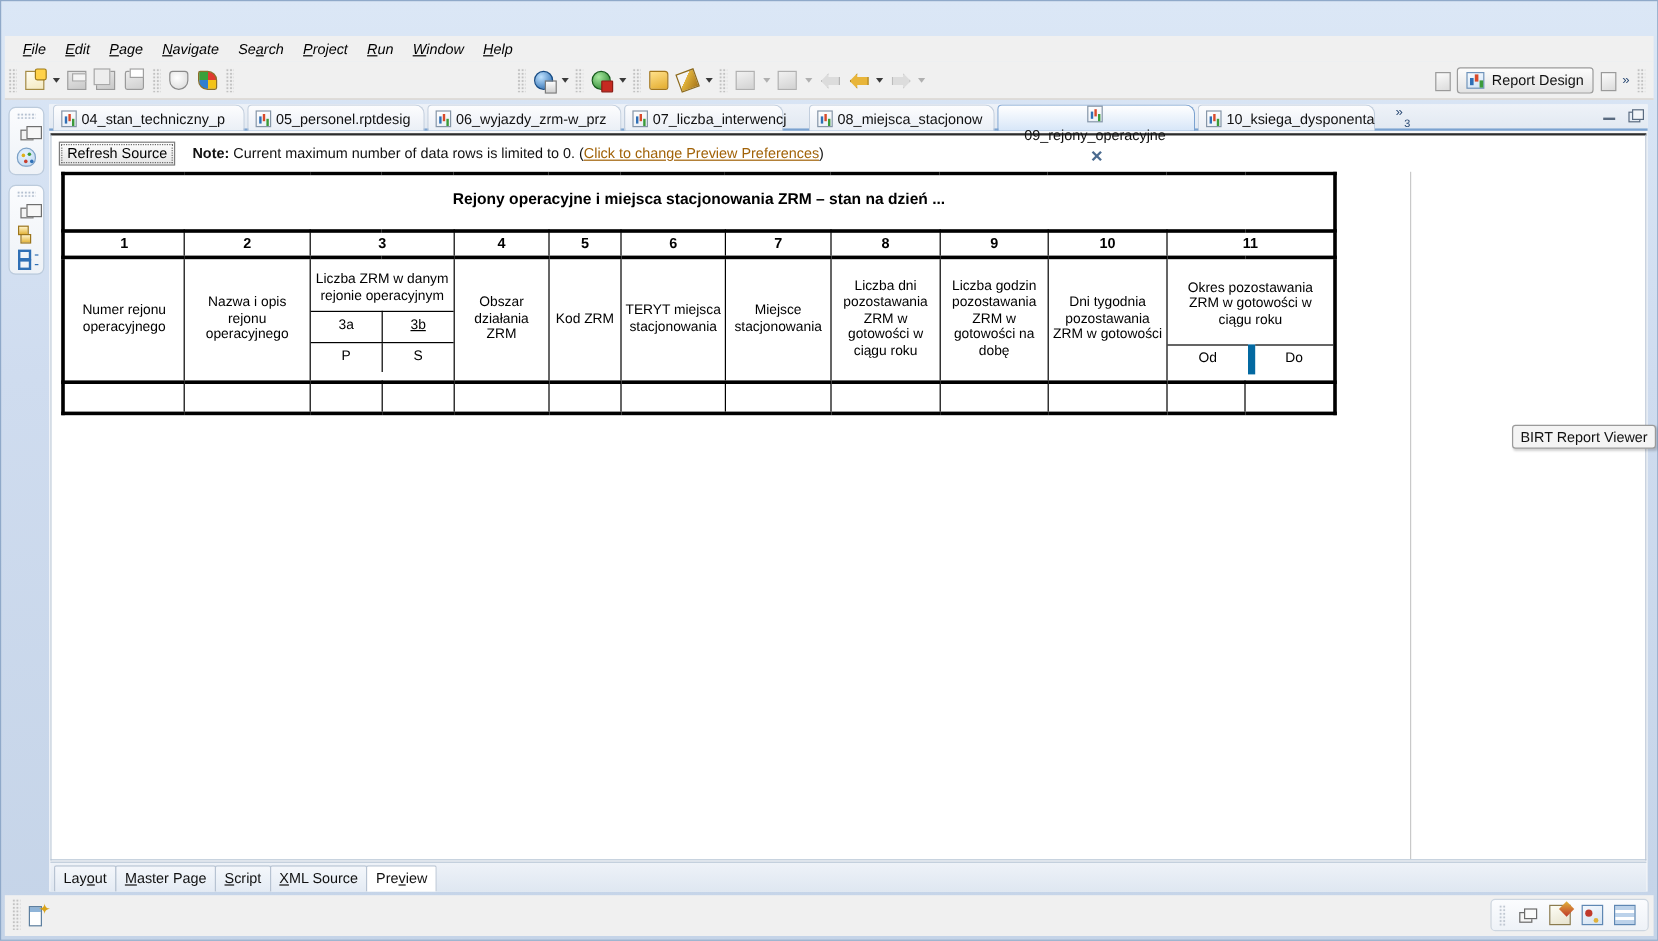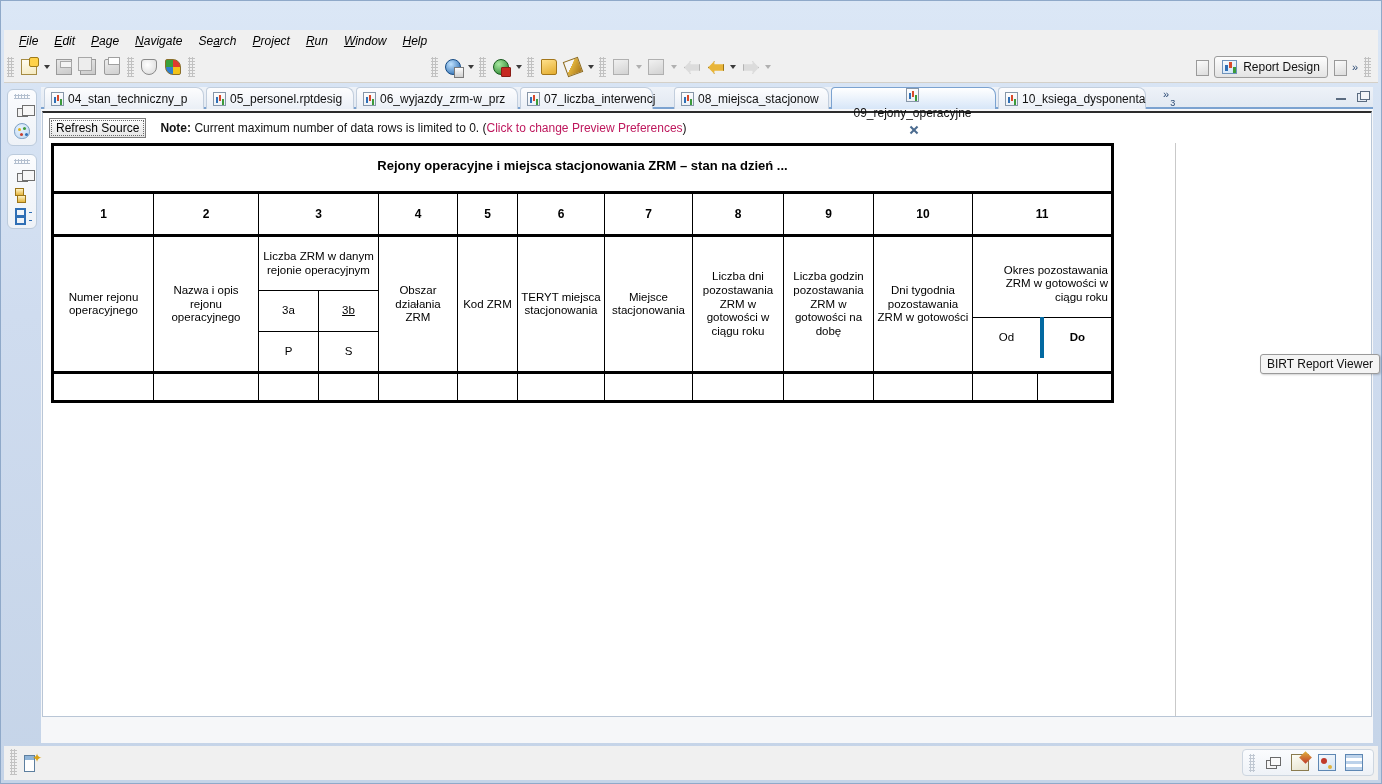--- a/index.html
+++ b/index.html
@@ -284,21 +284,21 @@
   #refresh-btn {
     font-size: 12px; padding: 2px 6px;
     border: 1px solid #7c7c7c; background: linear-gradient(180deg,#fdfdfd,#e6e6e6);
     outline: 1px dotted #6a6a6a; outline-offset: -3px;
     color: #000; cursor: pointer;
   }
   #note {
     font-size: 12px; color: #111;
   }
   #note b { font-weight: bold; }
-  #note a { color: #be185d; cursor: pointer; }
+  #note a { color: #a16207; text-decoration: underline; cursor: pointer; }
 
   #page-area {
     position: absolute; left: 0; top: 30px; right: 0; bottom: 0;
     background: #ffffff; overflow: hidden;
   }
   #page-boundary {
     position: absolute; left: 8px; top: 0; width: 1125px; bottom: 0;
     border-right: 1px solid #c9c9c9;
   }
 
@@ -306,21 +306,21 @@
   #report {
     position: absolute; left: 8px; top: 0px;
     width: 1063px;
     border-collapse: collapse;
     font-size: 11.5px; color: #000;
     background: #fff;
   }
   #report td {
     border: 1px solid #000;
     text-align: center; vertical-align: middle;
-    padding: 13px 3px;
+    padding: 2px 3px;
     line-height: 1.18;
   }
   #report .title-cell {
     font-weight: bold; font-size: 13px; height: 48px;
     vertical-align: top; padding-top: 12px;
     border-width: 3px 3px 3px 3px;
   }
   #report tr.numrow td { height: 22px; font-weight: bold; font-size: 12px;
     border-left-width:1px; border-right-width:1px; border-top-width:3px; border-bottom-width:3px; }
   #report tr.numrow td.edge-l { border-left-width:3px; }
@@ -622,25 +622,25 @@
             <td>Kod ZRM</td>
             <td>TERYT miejsca stacjonowania</td>
             <td>Miejsce stacjonowania</td>
             <td>Liczba dni pozostawania ZRM w gotowości w ciągu roku</td>
             <td>Liczba godzin pozostawania ZRM w gotowości na dobę</td>
             <td>Dni tygodnia pozostawania ZRM w gotowości</td>
             <td colspan="2" class="edge-r" style="padding:0">
               <table class="sub-wrap">
                 <tbody>
                       <tr>
-                  <td colspan="2" class="grp-title" style="height:66px;border-bottom:1px solid #000;text-align:right;">Okres pozostawania ZRM w gotowości w ciągu roku</td>
+                  <td colspan="2" class="grp-title" style="height:66px;border-bottom:1px solid #000;">Okres pozostawania ZRM w gotowości w ciągu roku</td>
                 </tr>
                 <tr>
-                  <td style="height:24px;border-right:4px solid #0369a1;">Od</td>
-                  <td style="height:24px;font-weight:bold;">Do</td>
+                  <td style="height:24px;border-right:6px solid #0369a1;">Od</td>
+                  <td style="height:24px;">Do</td>
                 </tr>
               </tbody>
                   </table>
             </td>
           </tr>
 
           <tr class="datarow">
             <td class="edge-l"></td>
             <td></td>
             <td></td>
@@ -653,20 +653,27 @@
             <td></td>
             <td></td>
             <td></td>
             <td class="edge-r"></td>
           </tr>
         </tbody>
           </table>
       </div>
     </div>
 
+    <div id="bottomtabs">
+      <div class="btab">Lay<u>o</u>ut</div>
+      <div class="btab"><u>M</u>aster Page</div>
+      <div class="btab"><u>S</u>cript</div>
+      <div class="btab"><u>X</u>ML Source</div>
+      <div class="btab active">Pre<u>v</u>iew</div>
+    </div>
   </div>
 
   <div id="tooltip">BIRT Report Viewer</div>
 
   <div id="statusbar">
     <div id="status-grip"></div>
     <div id="status-left-ic"></div>
     <div id="status-right">
       <span class="sb-grip"></span>
       <span class="sb-ic sb-restore"></span>

